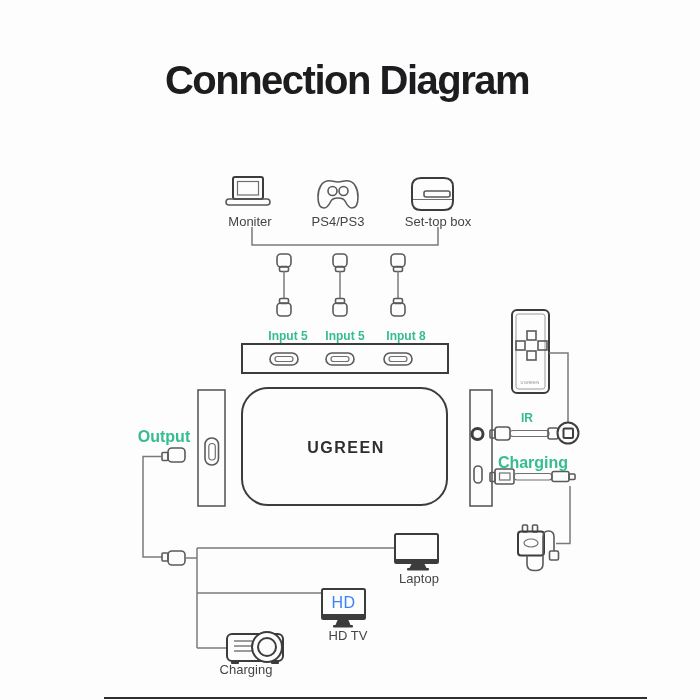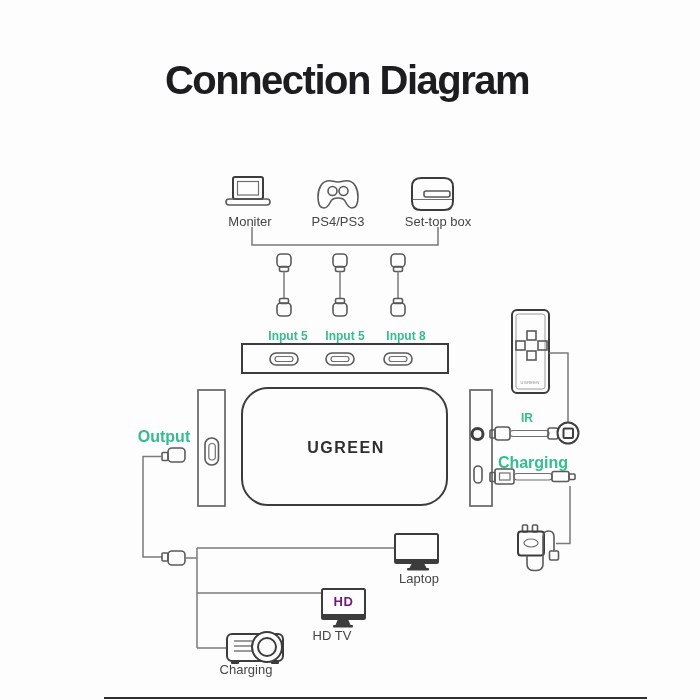--- a/index.html
+++ b/index.html
@@ -21,21 +21,21 @@
     color:var(--title-dark);white-space:nowrap;
   }
   .art{position:absolute;left:0;top:0;}
   .lbl{
     position:absolute;transform:translateX(-50%);white-space:nowrap;
     font-size:13px;color:var(--label-gray);
   }
   .lbl.green{color:var(--accent-green);font-weight:bold;font-size:12px;}
   .lbl.brand{font-weight:bold;font-size:16px;letter-spacing:1.5px;color:#2e2e2e;}
   .lbl.tiny{font-size:4px;color:#8a8a8a;letter-spacing:.3px;}
-  .lbl.badge{font-size:13px;color:#701a75;letter-spacing:.5px;font-weight:bold;}
+  .lbl.badge{font-size:16px;color:#3b82f6;letter-spacing:.5px;}
   
   .ln{fill:none;stroke:var(--line-gray);stroke-width:1.5px;}
   .dev{fill:none;stroke:var(--outline-dark);stroke-width:2px;}
   .devf{fill:#fdfdfd;stroke:var(--outline-dark);stroke-width:2px;}
   .md{fill:none;stroke:#5a5a5a;stroke-width:1.6px;}
   .th{fill:none;stroke:#6f6f6f;stroke-width:1.2px;}
   .fd{fill:var(--outline-dark);stroke:none;}
   .sep{fill:#2f2f2f;}
 </style>
 </head>
@@ -215,15 +215,15 @@
 
   <div class="lbl brand" style="left:346px;top:439px;">UGREEN</div>
   <div class="lbl tiny" style="left:530px;top:380px;">UGREEN</div>
 
   <div class="lbl green" style="left:164px;top:428px;font-size:16px;">Output</div>
   <div class="lbl green" style="left:527px;top:411px;">IR</div>
   <div class="lbl green" style="left:533px;top:454px;font-size:16px;">Charging</div>
 
   <div class="lbl" style="left:419px;top:571px;">Laptop</div>
   <div class="lbl badge" style="left:343.5px;top:594px;">HD</div>
-  <div class="lbl" style="left:332px;top:628px;">HD TV</div>
+  <div class="lbl" style="left:348px;top:628px;">HD TV</div>
   <div class="lbl" style="left:246px;top:662px;">Charging</div>
 </div>
 
 </body></html>

